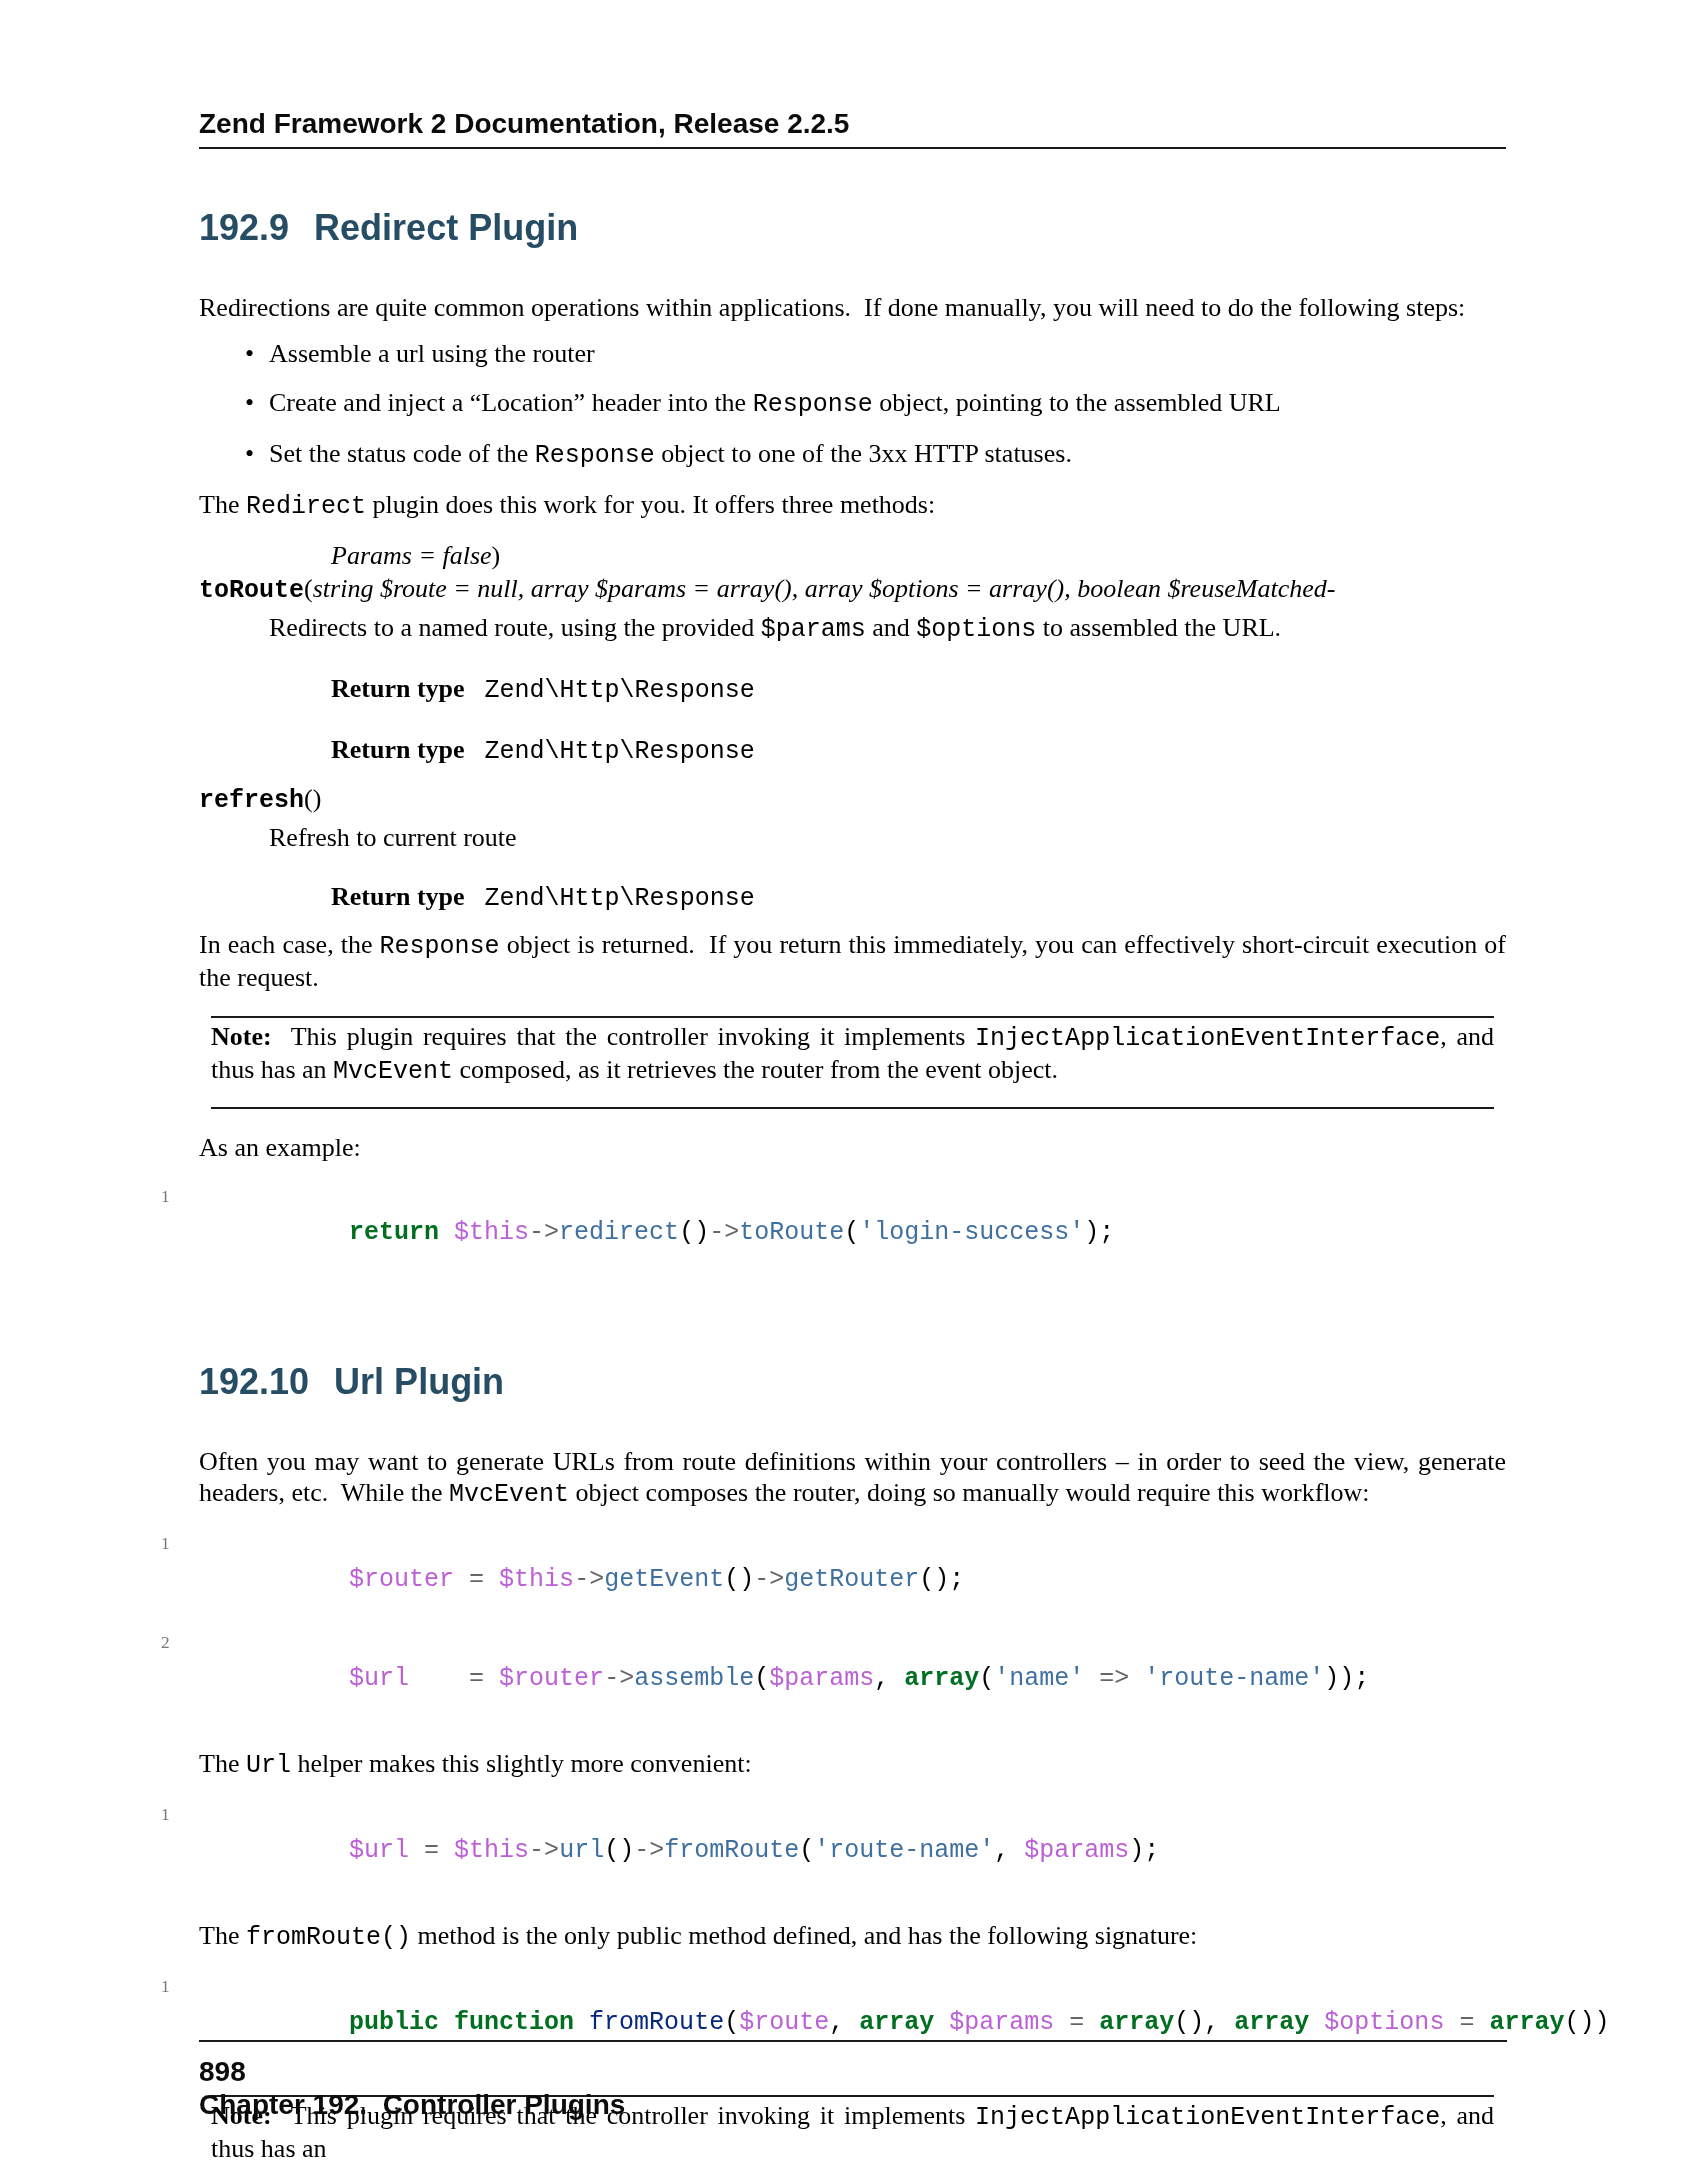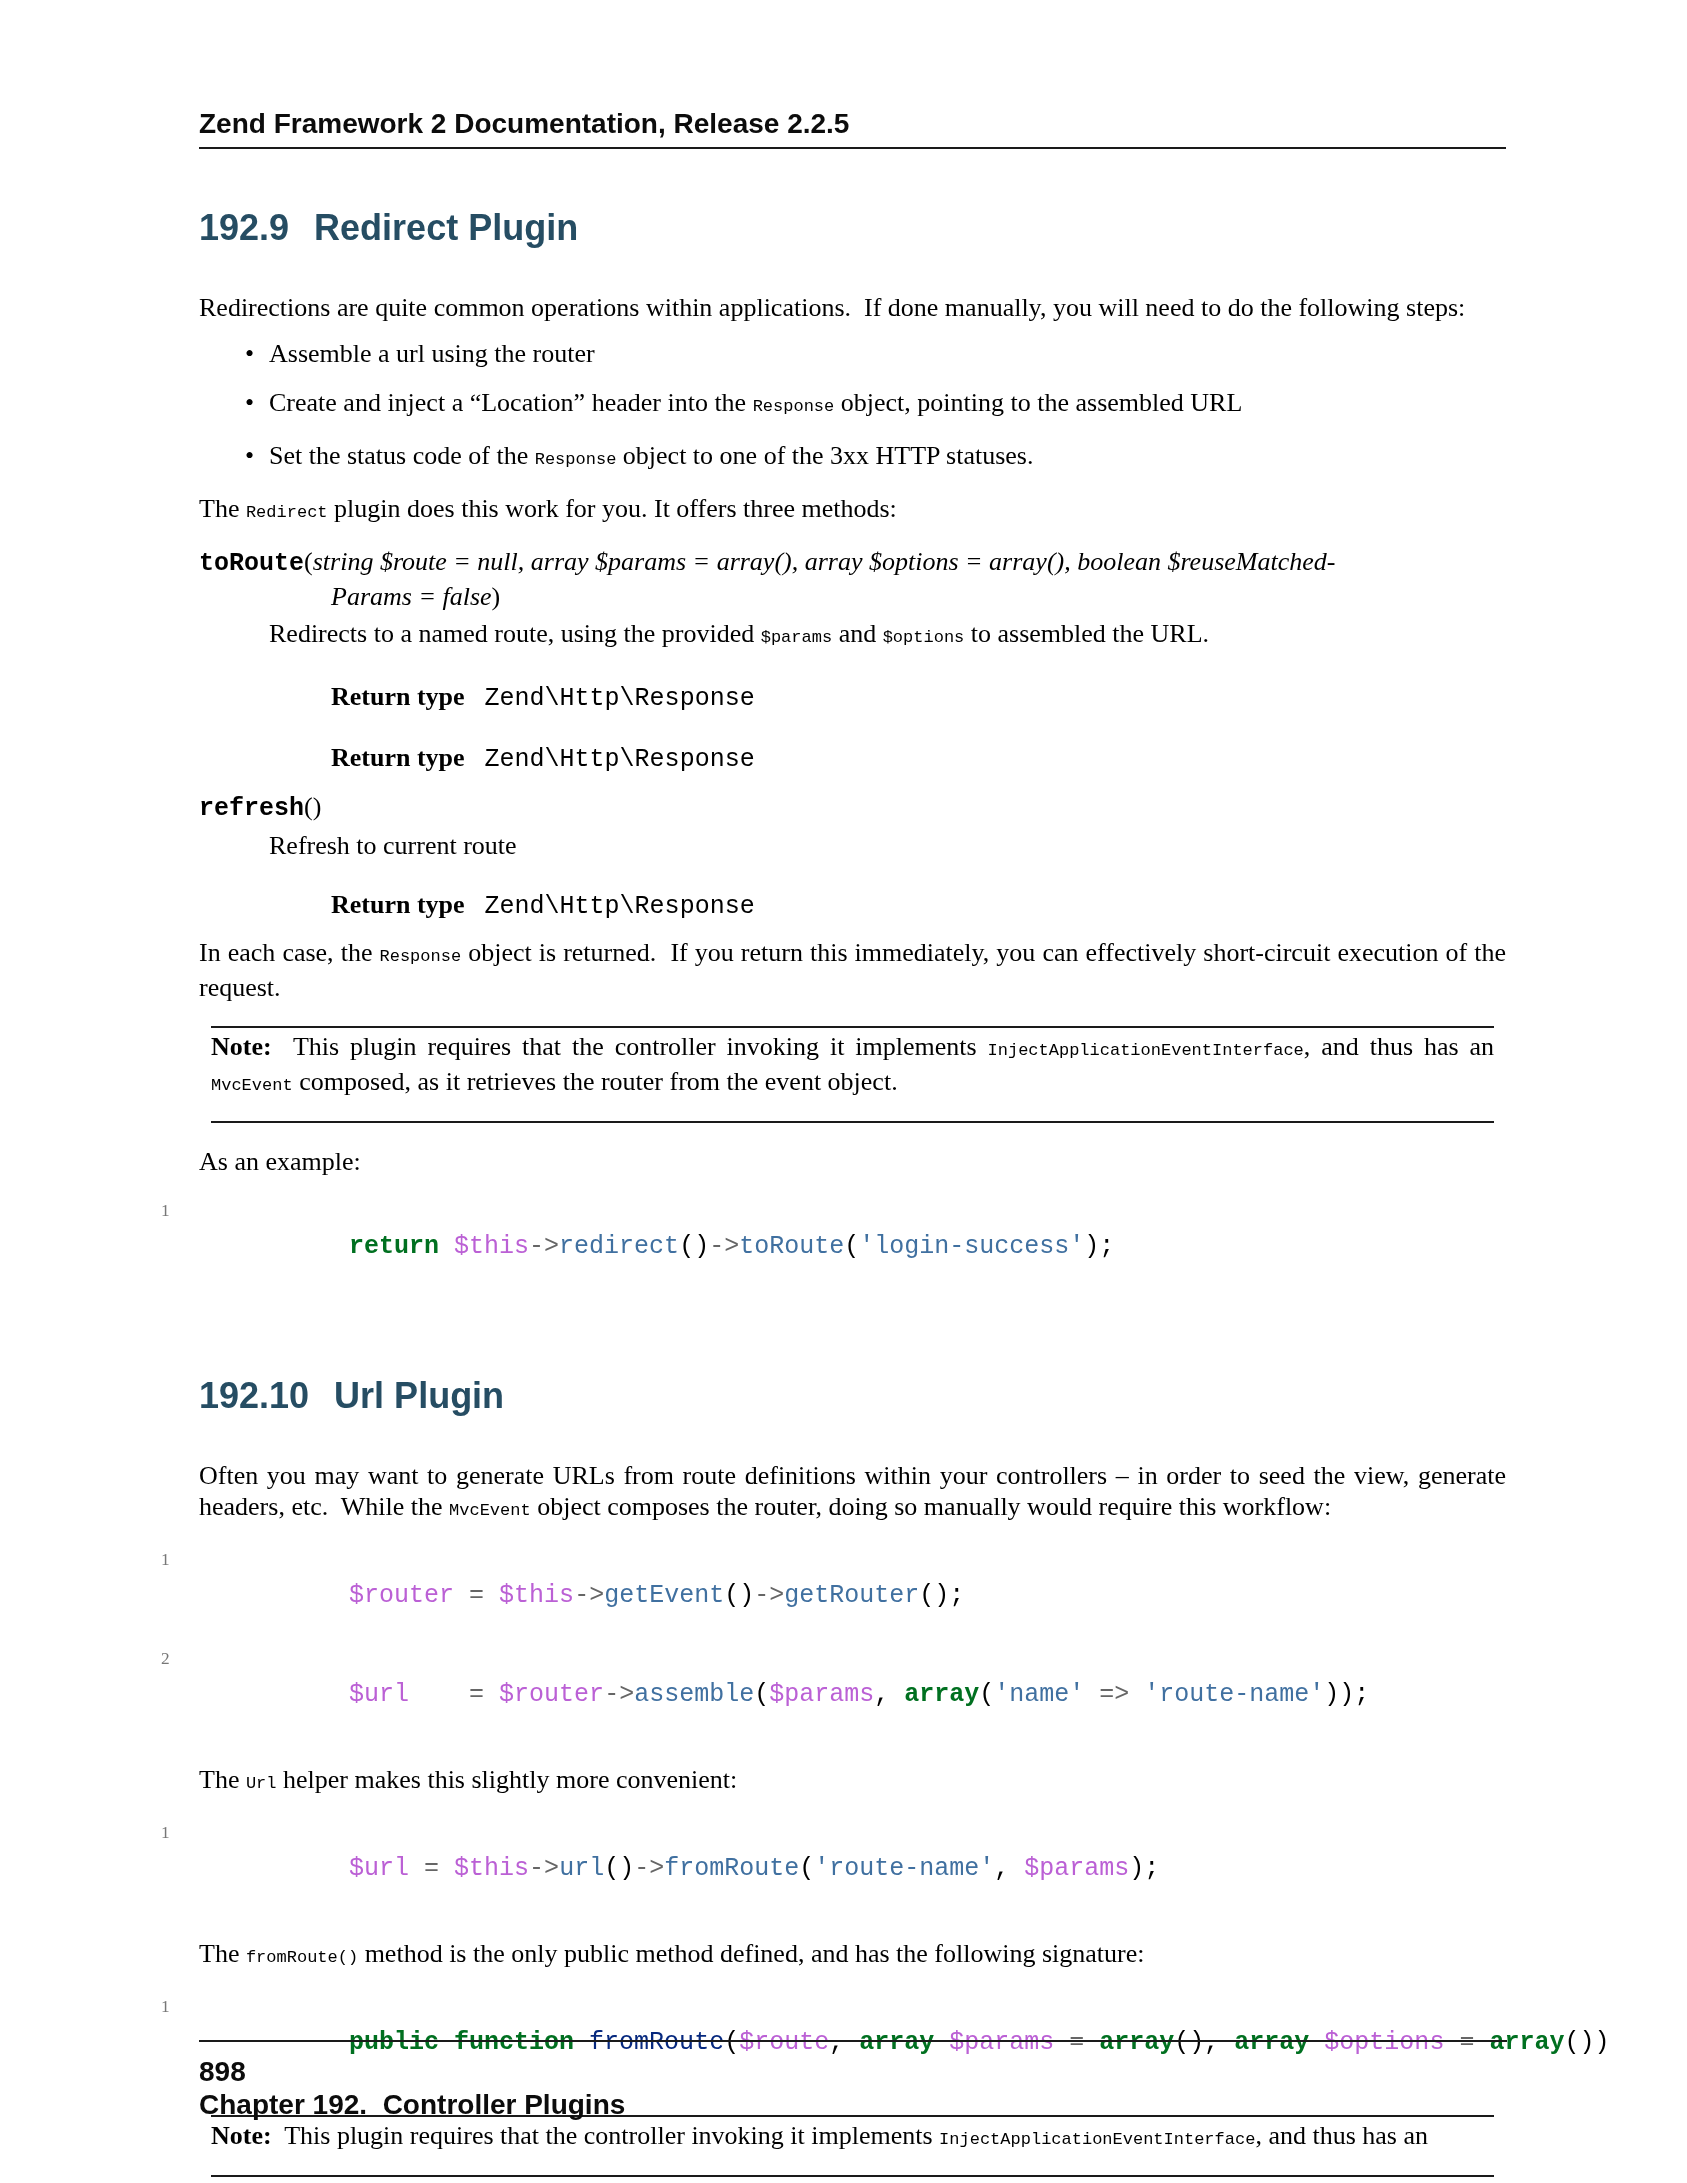--- a/index.html
+++ b/index.html
@@ -11,21 +11,21 @@
   .runhead-text{font-family:"Liberation Sans",sans-serif;font-weight:bold;font-size:28px;line-height:31px;color:#0c0c0c;}
   .runhead-rule{border:none;border-top:2.5px solid var(--c-rule);margin:8.2px 0 0 0;}
 
   
   h1.sec{font-family:"Liberation Sans",sans-serif;font-weight:bold;font-size:36px;line-height:41px;color:var(--c-heading);margin:58px 0 44px 0;}
   h1.sec .sec-num{margin-right:25px;}
   h1.sec2{margin-top:79px;}
 
   
   .para{font-size:26px;line-height:31px;text-align:justify;margin:8.2px 0;white-space:pre-wrap;}
-  .t-mono{font-family:"Liberation Mono",monospace;font-size:17px;}
+  .t-mono{font-family:"Liberation Mono",monospace;font-size:25px;}
   .t-monob{font-family:"Liberation Mono",monospace;font-size:25px;font-weight:bold;}
   .t-it{font-style:italic;}
   .t-b{font-weight:bold;}
   .t-kw{color:var(--c-kw);font-weight:bold;}
   .t-var{color:var(--c-var);}
   .t-name{color:var(--c-name);}
   .t-str{color:var(--c-str);}
   .t-fn{color:var(--c-fn);}
   .t-op{color:var(--c-op);}
 
@@ -79,22 +79,22 @@
       <ul class="bullets">
         <li><span class="marker">•</span><span><span>Assemble a url using the router</span></span></li>
         <li><span class="marker">•</span><span><span>Create and inject a “Location” header into the </span><span class="t-mono">Response</span><span> object, pointing to the assembled URL</span></span></li>
         <li><span class="marker">•</span><span><span>Set the status code of the </span><span class="t-mono">Response</span><span> object to one of the 3xx HTTP statuses.</span></span></li>
       </ul>
 
       <p class="para"><span>The </span><span class="t-mono">Redirect</span><span> plugin does this work for you. It offers three methods:</span></p>
 
       <div class="method-list">
         <div class="method">
+          <div class="m-sig m-sig-cont"><span class="t-it">Params = false</span><span>)</span></div>
           <div class="m-sig"><span class="t-monob">toRoute</span><span>(</span><span class="t-it">string $route = null, array $params = array(), array $options = array(), boolean $reuseMatched-</span></div>
-          <div class="m-sig m-sig-cont"><span class="t-it">Params = false</span><span>)</span></div>
           <div class="m-desc"><span>Redirects to a named route, using the provided </span><span class="t-mono">$params</span><span> and </span><span class="t-mono">$options</span><span> to assembled the URL.</span></div>
           <div class="m-ret"><span class="ret-label">Return type</span><span class="ret-value">Zend\Http\Response</span></div>
         </div>
 
         <div class="method">
           <div class="m-ret"><span class="ret-label">Return type</span><span class="ret-value">Zend\Http\Response</span></div>
         </div>
 
         <div class="method">
           <div class="m-sig"><span class="t-monob">refresh</span><span>()</span></div>

